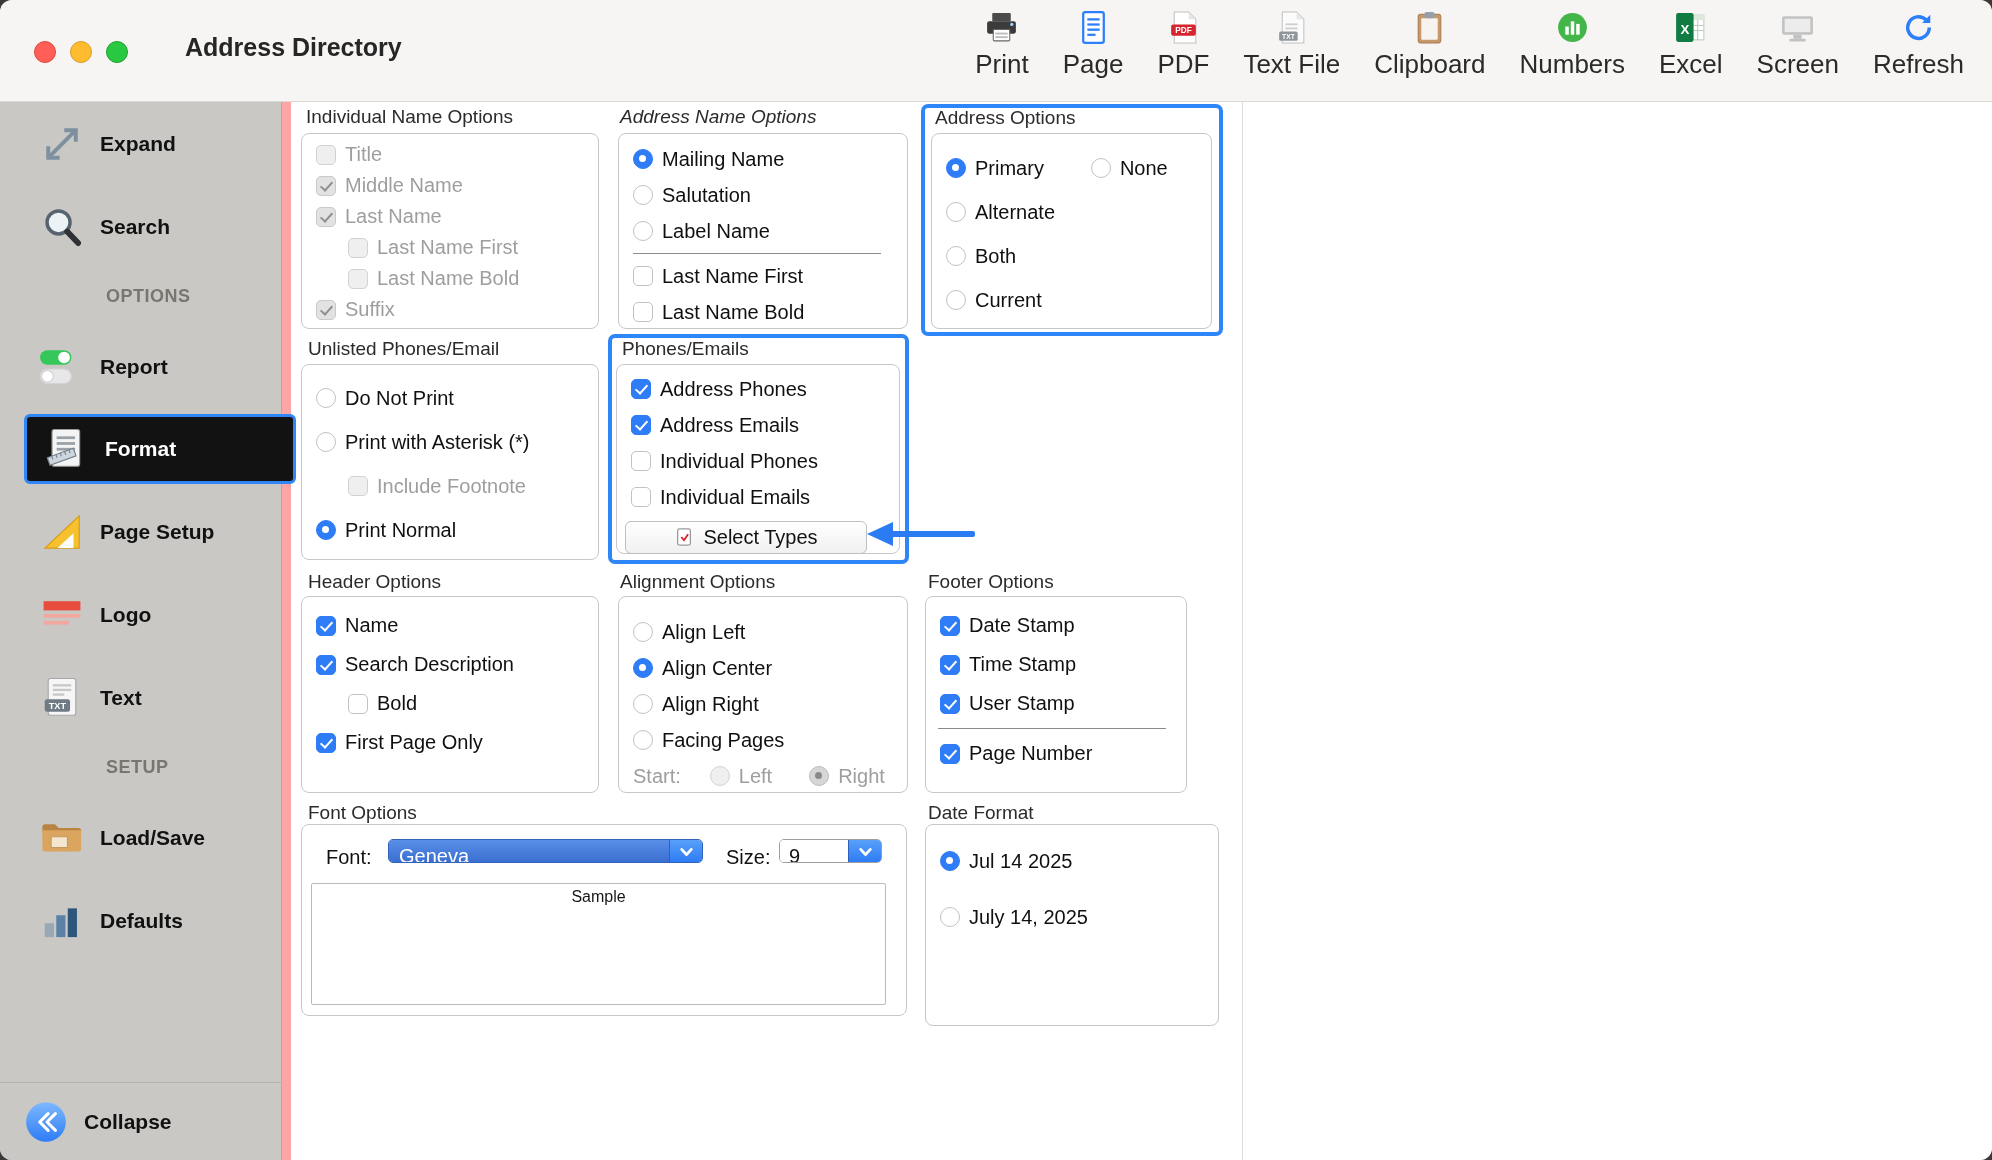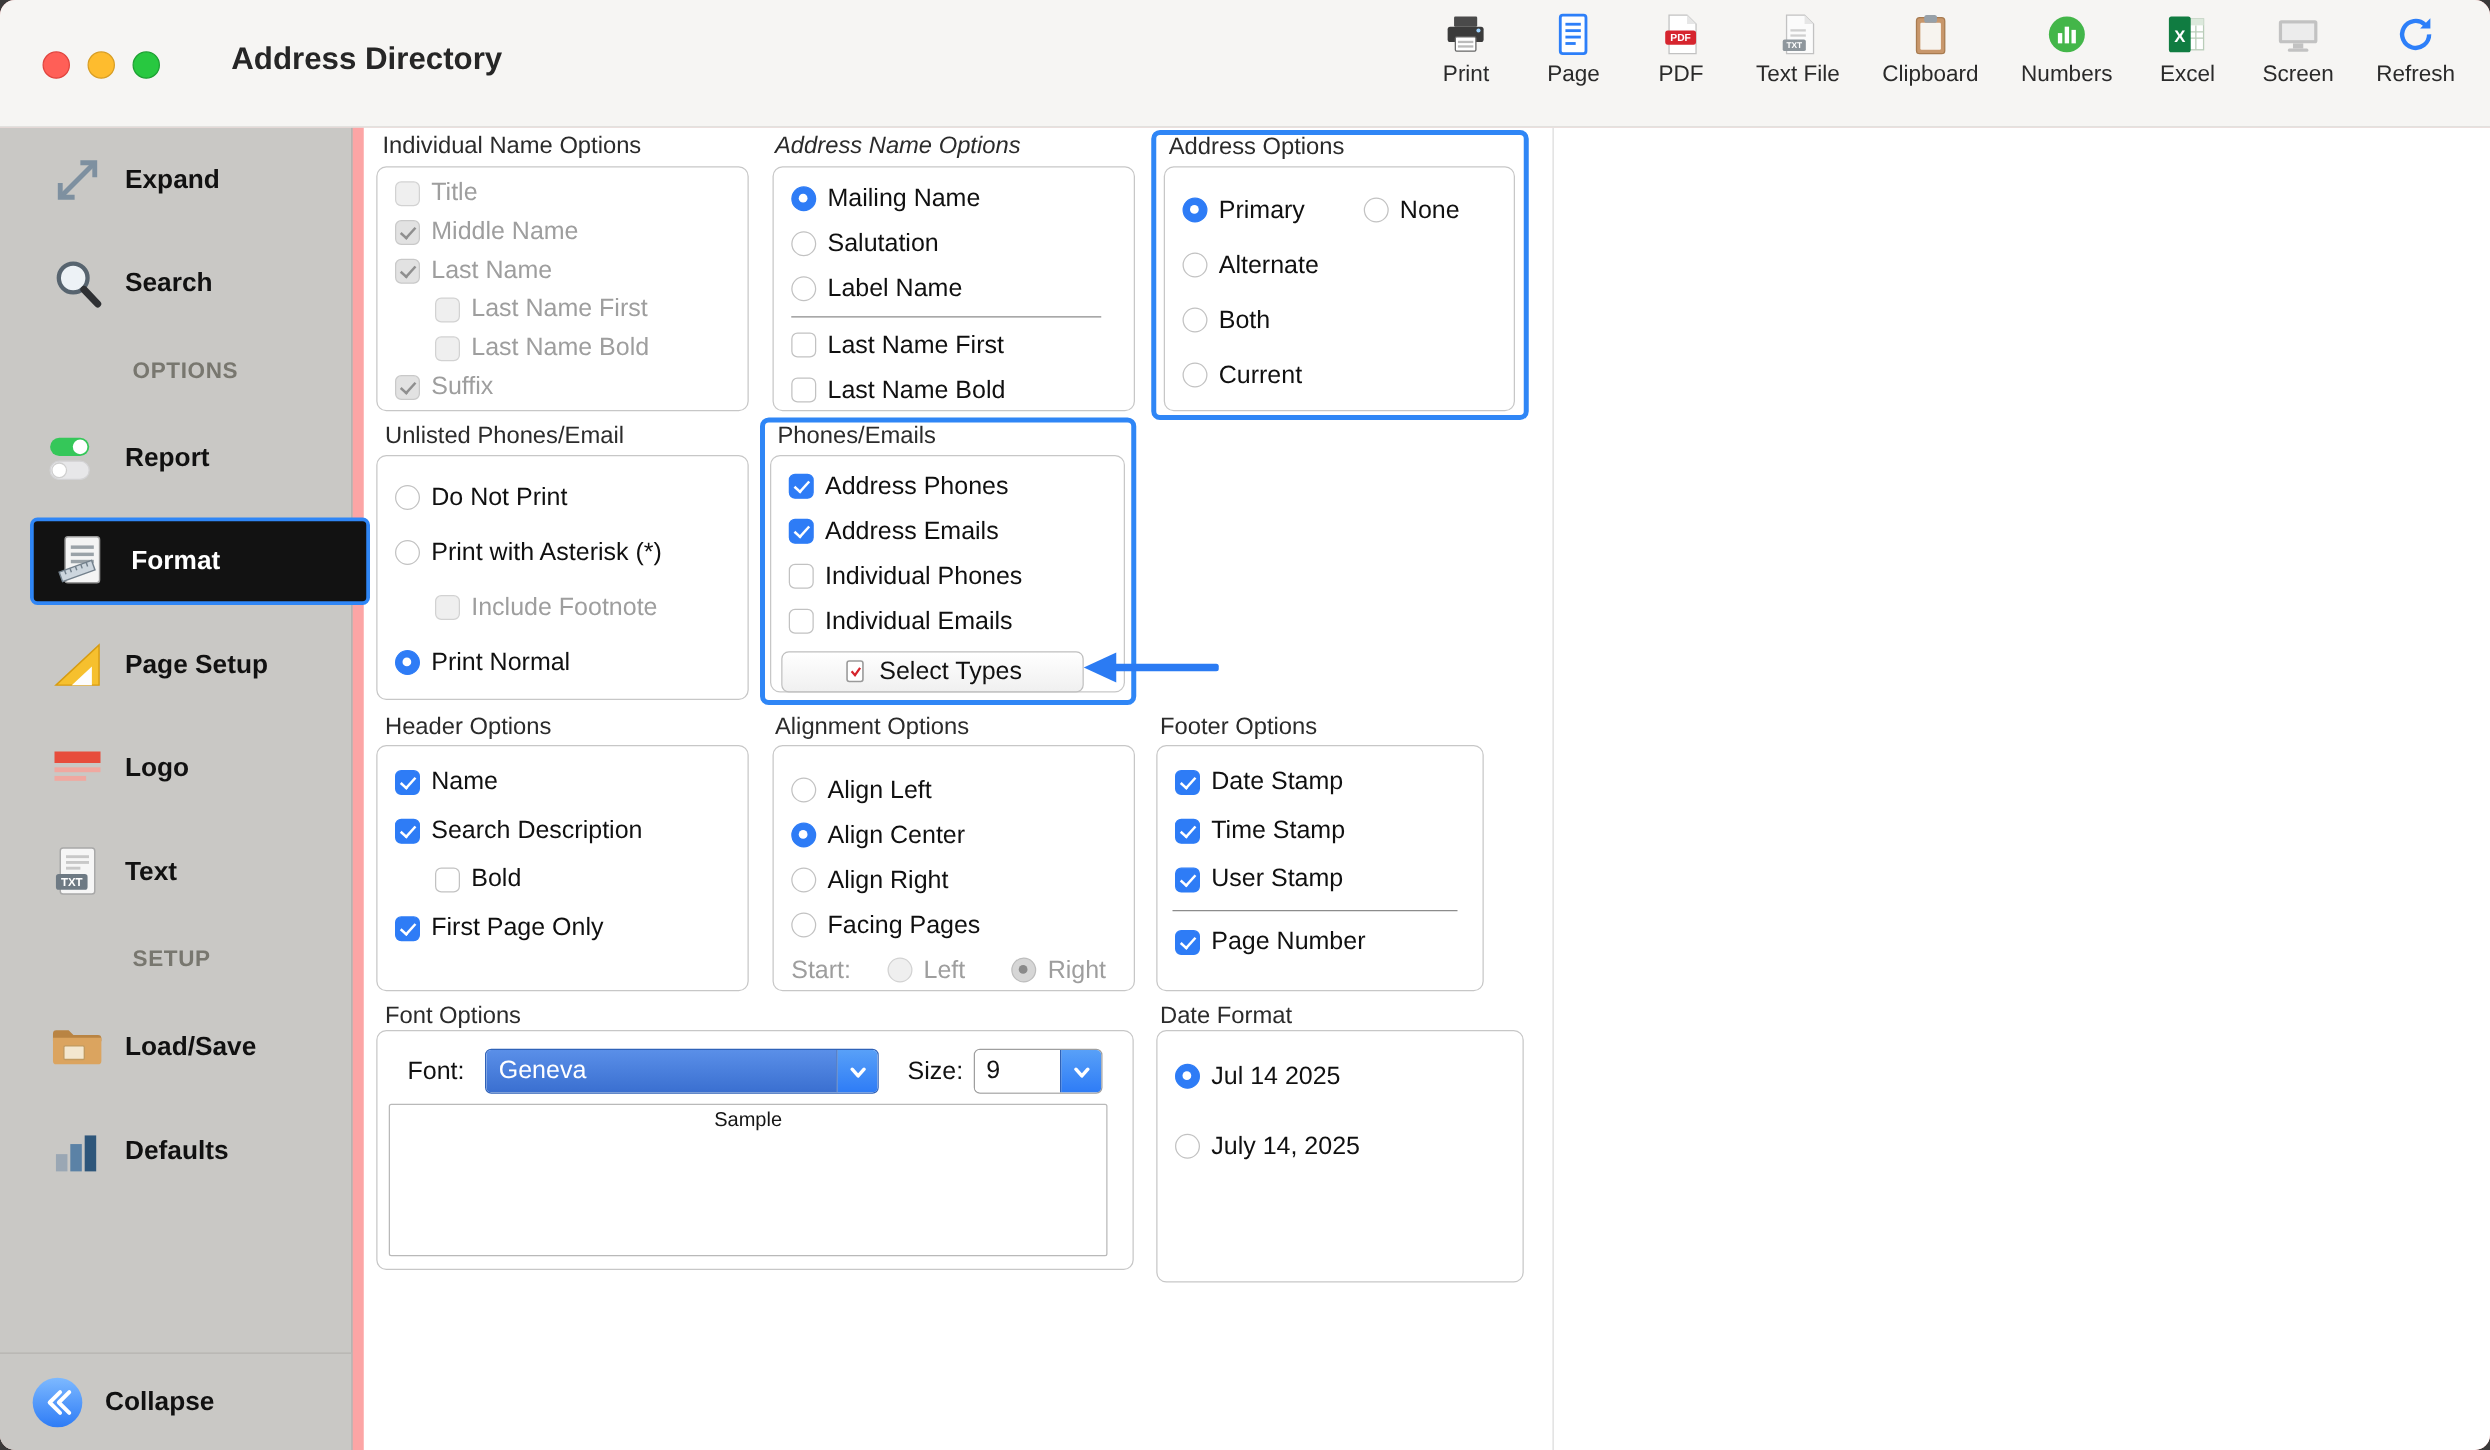--- a/index.html
+++ b/index.html
@@ -14,21 +14,21 @@
   .lights{position:absolute;left:34px;top:41px;display:flex;gap:14px;}
   .light{width:22px;height:22px;border-radius:50%;}
   .light.red{background:#ff5f57;border:1px solid #e0443e;}
   .light.yellow{background:#febc2e;border:1px solid #d89e24;}
   .light.green{background:#28c840;border:1px solid #1da032;}
   .win-title{position:absolute;left:185px;top:33px;margin:0;font-size:25px;font-weight:700;color:#262626;}
   .toolbar{position:absolute;right:28px;top:9px;display:flex;gap:34px;align-items:flex-start;}
   .tb-item{display:flex;flex-direction:column;align-items:center;gap:3px;min-width:52px;}
   .tb-icon{width:37px;height:37px;display:block;}
   .tb-icon svg{width:100%;height:100%;display:block;}
-  .tb-label{font-size:18px;color:#2a2a2a;white-space:nowrap;}
+  .tb-label{font-size:26px;color:#2a2a2a;white-space:nowrap;}
 
   
   .sidebar{position:absolute;top:102px;left:0;width:282px;bottom:0;background:#c9c8c5;
     border-right:1px solid #aeaca9;z-index:5;padding-left:16px;}
   .side-item{height:83px;display:flex;align-items:center;}
   .side-icon{width:48px;height:46px;margin-left:22px;display:flex;align-items:center;justify-content:center;flex:none;}
   .side-icon svg{max-width:100%;max-height:100%;}
   .side-label{margin-left:14px;font-size:21px;font-weight:700;color:#111;white-space:nowrap;}
   .side-section{height:57px;display:flex;align-items:center;padding-left:90px;
     font-size:18px;font-weight:700;color:#78776f;letter-spacing:.5px;}
@@ -105,21 +105,21 @@
   .btn{display:flex;align-items:center;justify-content:center;gap:9px;width:242px;height:33px;
       border:1.5px solid #bfbfbf;border-radius:6px;background:linear-gradient(#ffffff,#f0f0f0);
       font-size:20px;color:#111;font-family:inherit;}
   .btn-icon{width:20px;height:20px;display:block;}
   .btn-icon svg{width:100%;height:100%;display:block;}
 
   
   .fo-label{position:absolute;font-size:20px;color:#111;}
   #fo-font-label{left:24px;top:21px;}
   #fo-size-label{left:424px;top:21px;}
-  .fo-select{position:absolute;top:14px;height:36px;display:flex;border-radius:5px;overflow:hidden;}
+  .fo-select{position:absolute;top:14px;height:24px;display:flex;border-radius:5px;overflow:hidden;}
   #fo-font-select{left:86px;width:315px;border:1px solid #2f62b8;}
   .fo-sel-main{flex:1;background:linear-gradient(#5a8fe8,#3a6fd0);color:#fff;font-size:20px;
       line-height:32px;padding-left:10px;}
   .fo-sel-btn{width:33px;background:linear-gradient(#58a0f8,#2e7cf6);display:flex;align-items:center;
       justify-content:center;border-left:1px solid #2f62b8;}
   .fo-sel-btn svg{width:17px;height:17px;}
   #fo-size-select{left:477px;width:103px;border:1px solid #9f9f9f;}
   .fo-size-main{flex:1;background:#fff;color:#111;font-size:20px;line-height:32px;padding-left:9px;}
   .sample-box{position:absolute;left:9px;top:58px;width:575px;height:122px;
       border:1.5px solid #b9b9b9;border-radius:2px;}

